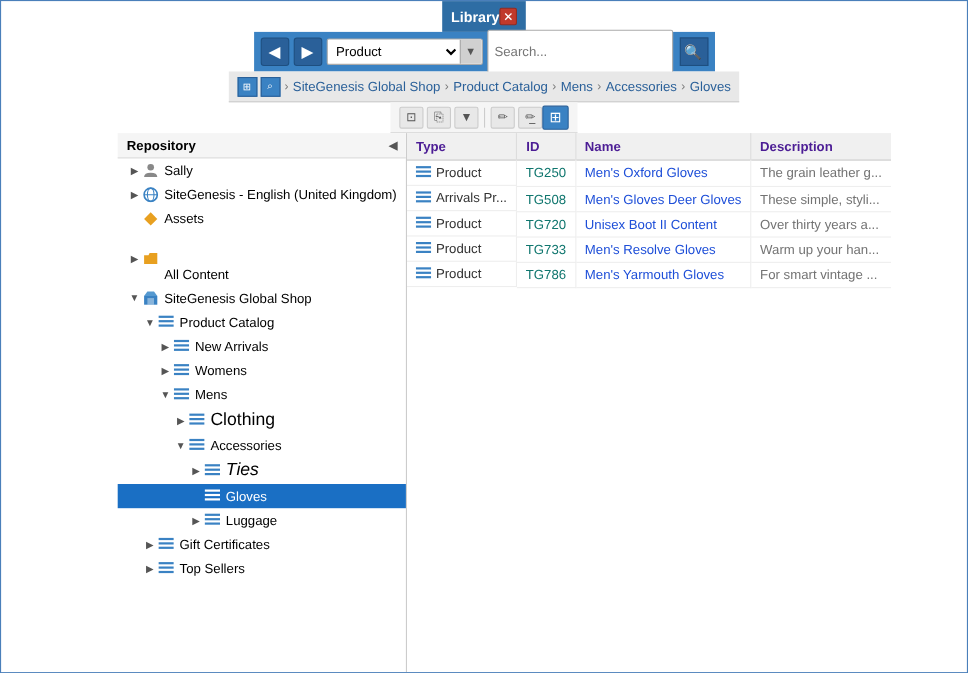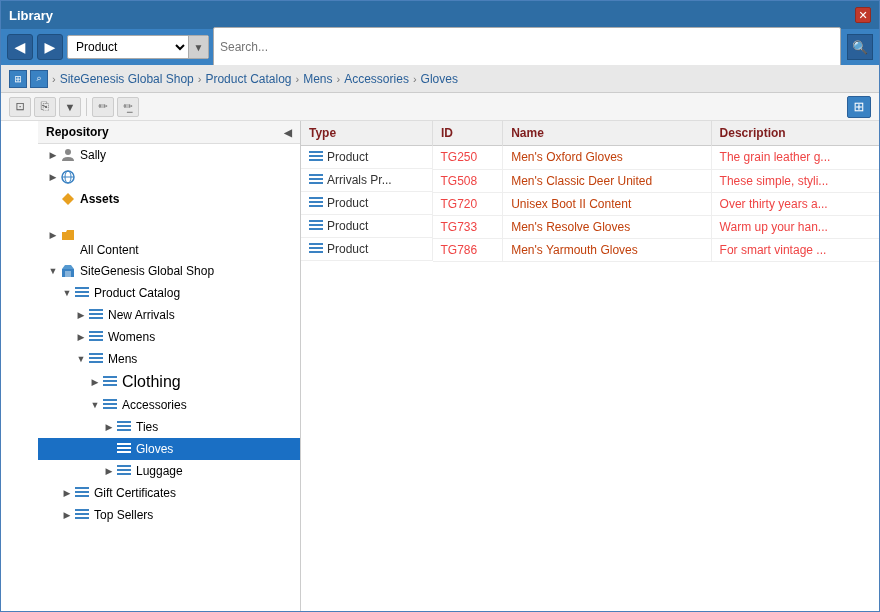--- a/index.html
+++ b/index.html
@@ -6,20 +6,21 @@
     body { font-family: Arial, sans-serif; font-size: 12px; background: #f0f0f0; }
 
     .window {
       width: 880px;
       height: 612px;
       border: 1px solid #4a7fba;
       display: flex;
       flex-direction: column;
       overflow: hidden;
       background: #fff;
+      align-items: center;
     }
 
     .title-bar {
       background: #2e6da4;
       color: #fff;
       padding: 4px 8px;
       display: flex;
       align-items: center;
       justify-content: space-between;
       height: 28px;
@@ -259,38 +260,38 @@
     }
     thead tr {
       background: #f0f0f0;
       border-bottom: 1px solid #ccc;
     }
     th {
       text-align: left;
       padding: 5px 8px;
       font-weight: bold;
       font-size: 12px;
-      color: #7f1d1d;
+      color: #4c1d95;
       border-right: 1px solid #ddd;
       cursor: pointer;
       white-space: nowrap;
     }
     th:last-child { border-right: none; }
     td {
       padding: 4px 8px;
       border-bottom: 1px solid #eee;
       border-right: 1px solid #eee;
       white-space: nowrap;
     }
     td:last-child { border-right: none; }
 
     .type-cell { display: flex; align-items: center; color: #333; }
-    .id-cell { color: #ef4444; }
-    .name-cell { color: #c2410c; cursor: pointer; }
-    .desc-cell { color: #ef4444; max-width: 150px; overflow: hidden; text-overflow: ellipsis; }
+    .id-cell { color: #0f766e; }
+    .name-cell { color: #1d4ed8; cursor: pointer; }
+    .desc-cell { color: #737373; max-width: 150px; overflow: hidden; text-overflow: ellipsis; }
 
     
     .product-icon-svg {
       width: 14px; height: 14px;
     }
   </style>
 </head>
 <body>
 
 <div class="window">
@@ -370,29 +371,30 @@
           </div>
           <div class="tree-item indent-1">
             <span class="tree-toggle">▶</span>
             <span class="tree-icon">
               <svg width="14" height="14" viewBox="0 0 14 14">
       <circle cx="7" cy="7" r="6" fill="none" stroke="#3a82c3" stroke-width="1.5"></circle>
       <ellipse cx="7" cy="7" rx="3" ry="6" fill="none" stroke="#3a82c3" stroke-width="1"></ellipse>
       <line x1="1" y1="7" x2="13" y2="7" stroke="#3a82c3" stroke-width="1"></line>
     </svg>
             </span>
+            <span style="font-size: 12px;">SiteGenesis - English (United Kingdom)</span>
           </div>
           <div class="tree-item indent-1">
             <span class="tree-toggle"></span>
             <span class="tree-icon">
               <svg width="14" height="14" viewBox="0 0 14 14">
       <polygon points="7,1 13,7 7,13 1,7" fill="#e8a020"></polygon>
     </svg>
             </span>
-            <span style="font-size: 12px; font-weight: bold;">Assets</span>
+            <span style="font-size: 12px;">Assets</span>
           </div>
           <div class="tree-item indent-1">
             <span class="tree-toggle">▶</span>
             <span class="tree-icon">
               <svg width="14" height="14" viewBox="0 0 14 14">
       <path d="M1,4 L5,4 L6,2 L13,2 L13,12 L1,12 Z" fill="#e8a020"></path>
     </svg>
             </span>
             <span style="font-size: 12px; margin-top: 30px;">All Content</span>
           </div>
@@ -475,21 +477,21 @@
           </div>
           <div class="tree-item indent-5">
             <span class="tree-toggle">▶</span>
             <span class="tree-icon">
               <svg width="14" height="14" viewBox="0 0 14 14">
       <rect x="0" y="1" width="14" height="2" fill="#3a82c3"></rect>
       <rect x="0" y="5" width="14" height="2" fill="#3a82c3"></rect>
       <rect x="0" y="9" width="14" height="2" fill="#3a82c3"></rect>
     </svg>
             </span>
-            <span style="font-size: 12px;">Ties</span>
+            <span style="font-size: 16px; font-style: italic;">Ties</span>
           </div>
           <div class="tree-item selected indent-5">
             <span class="tree-toggle"></span>
             <span class="tree-icon">
               <svg width="14" height="14" viewBox="0 0 14 14">
       <rect x="0" y="1" width="14" height="2" fill="#fff"></rect>
       <rect x="0" y="5" width="14" height="2" fill="#fff"></rect>
       <rect x="0" y="9" width="14" height="2" fill="#fff"></rect>
     </svg>
             </span>
@@ -562,21 +564,21 @@
               <tr>
                 <td class="type-cell">
                   <svg class="product-icon-svg" viewBox="0 0 14 14" style="margin-right:4px; flex-shrink:0;">
     <rect x="0" y="1" width="14" height="2" fill="#3a82c3"></rect>
     <rect x="0" y="5" width="14" height="2" fill="#3a82c3"></rect>
     <rect x="0" y="9" width="14" height="2" fill="#3a82c3"></rect>
   </svg>
                   <span>Arrivals Pr...</span>
                 </td>
                 <td class="id-cell">TG508</td>
-                <td class="name-cell">Men's Classic Deer United</td>
+                <td class="name-cell">Men's Gloves Deer Gloves</td>
                 <td class="desc-cell">These simple, styli...</td>
               </tr>
               <tr>
                 <td class="type-cell">
                   <svg class="product-icon-svg" viewBox="0 0 14 14" style="margin-right:4px; flex-shrink:0;">
     <rect x="0" y="1" width="14" height="2" fill="#3a82c3"></rect>
     <rect x="0" y="5" width="14" height="2" fill="#3a82c3"></rect>
     <rect x="0" y="9" width="14" height="2" fill="#3a82c3"></rect>
   </svg>
                   <span>Product</span>

